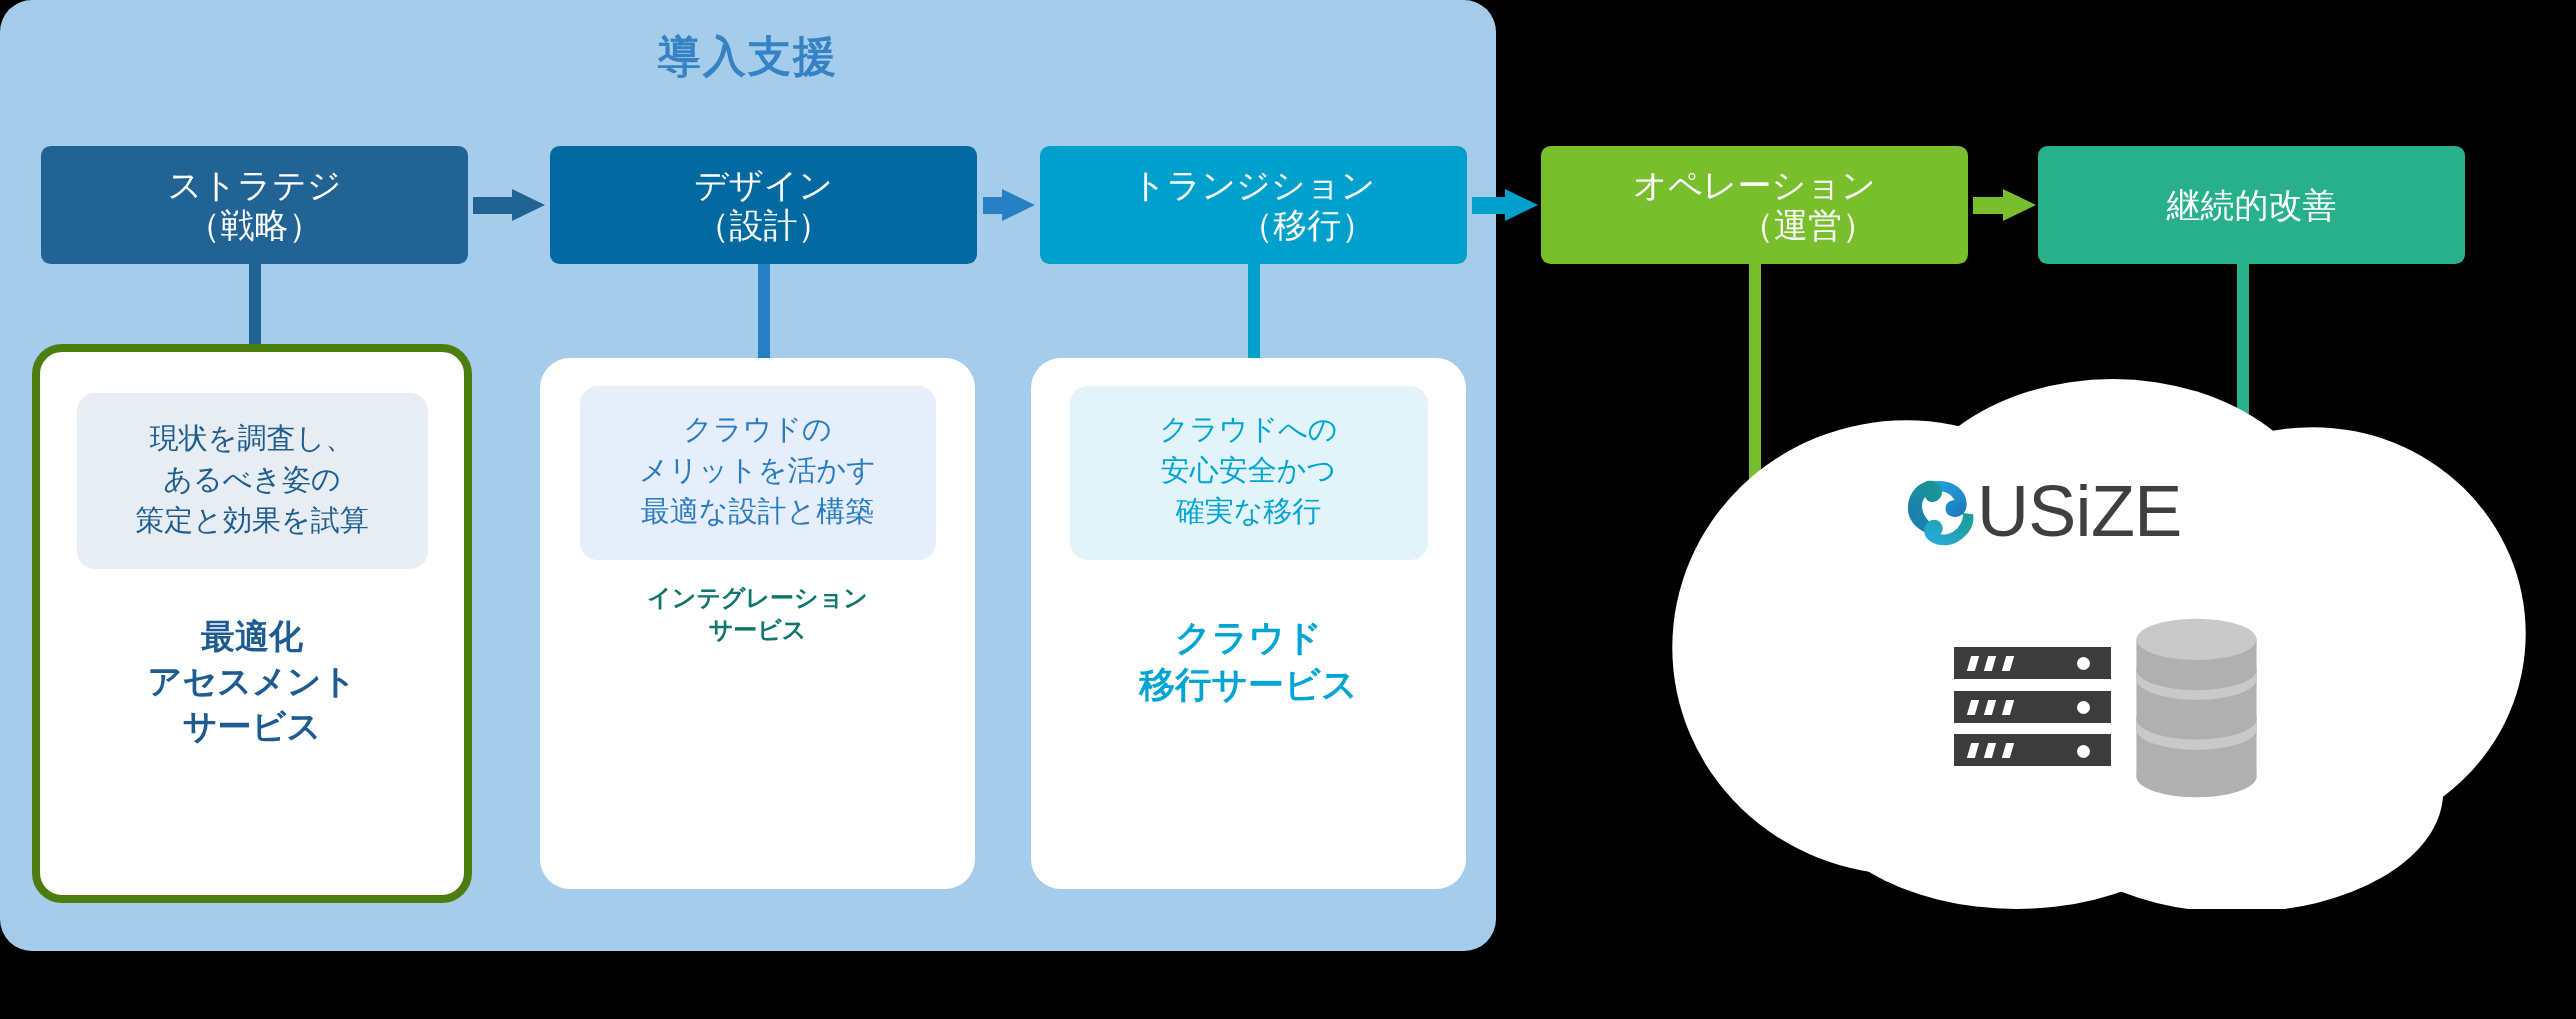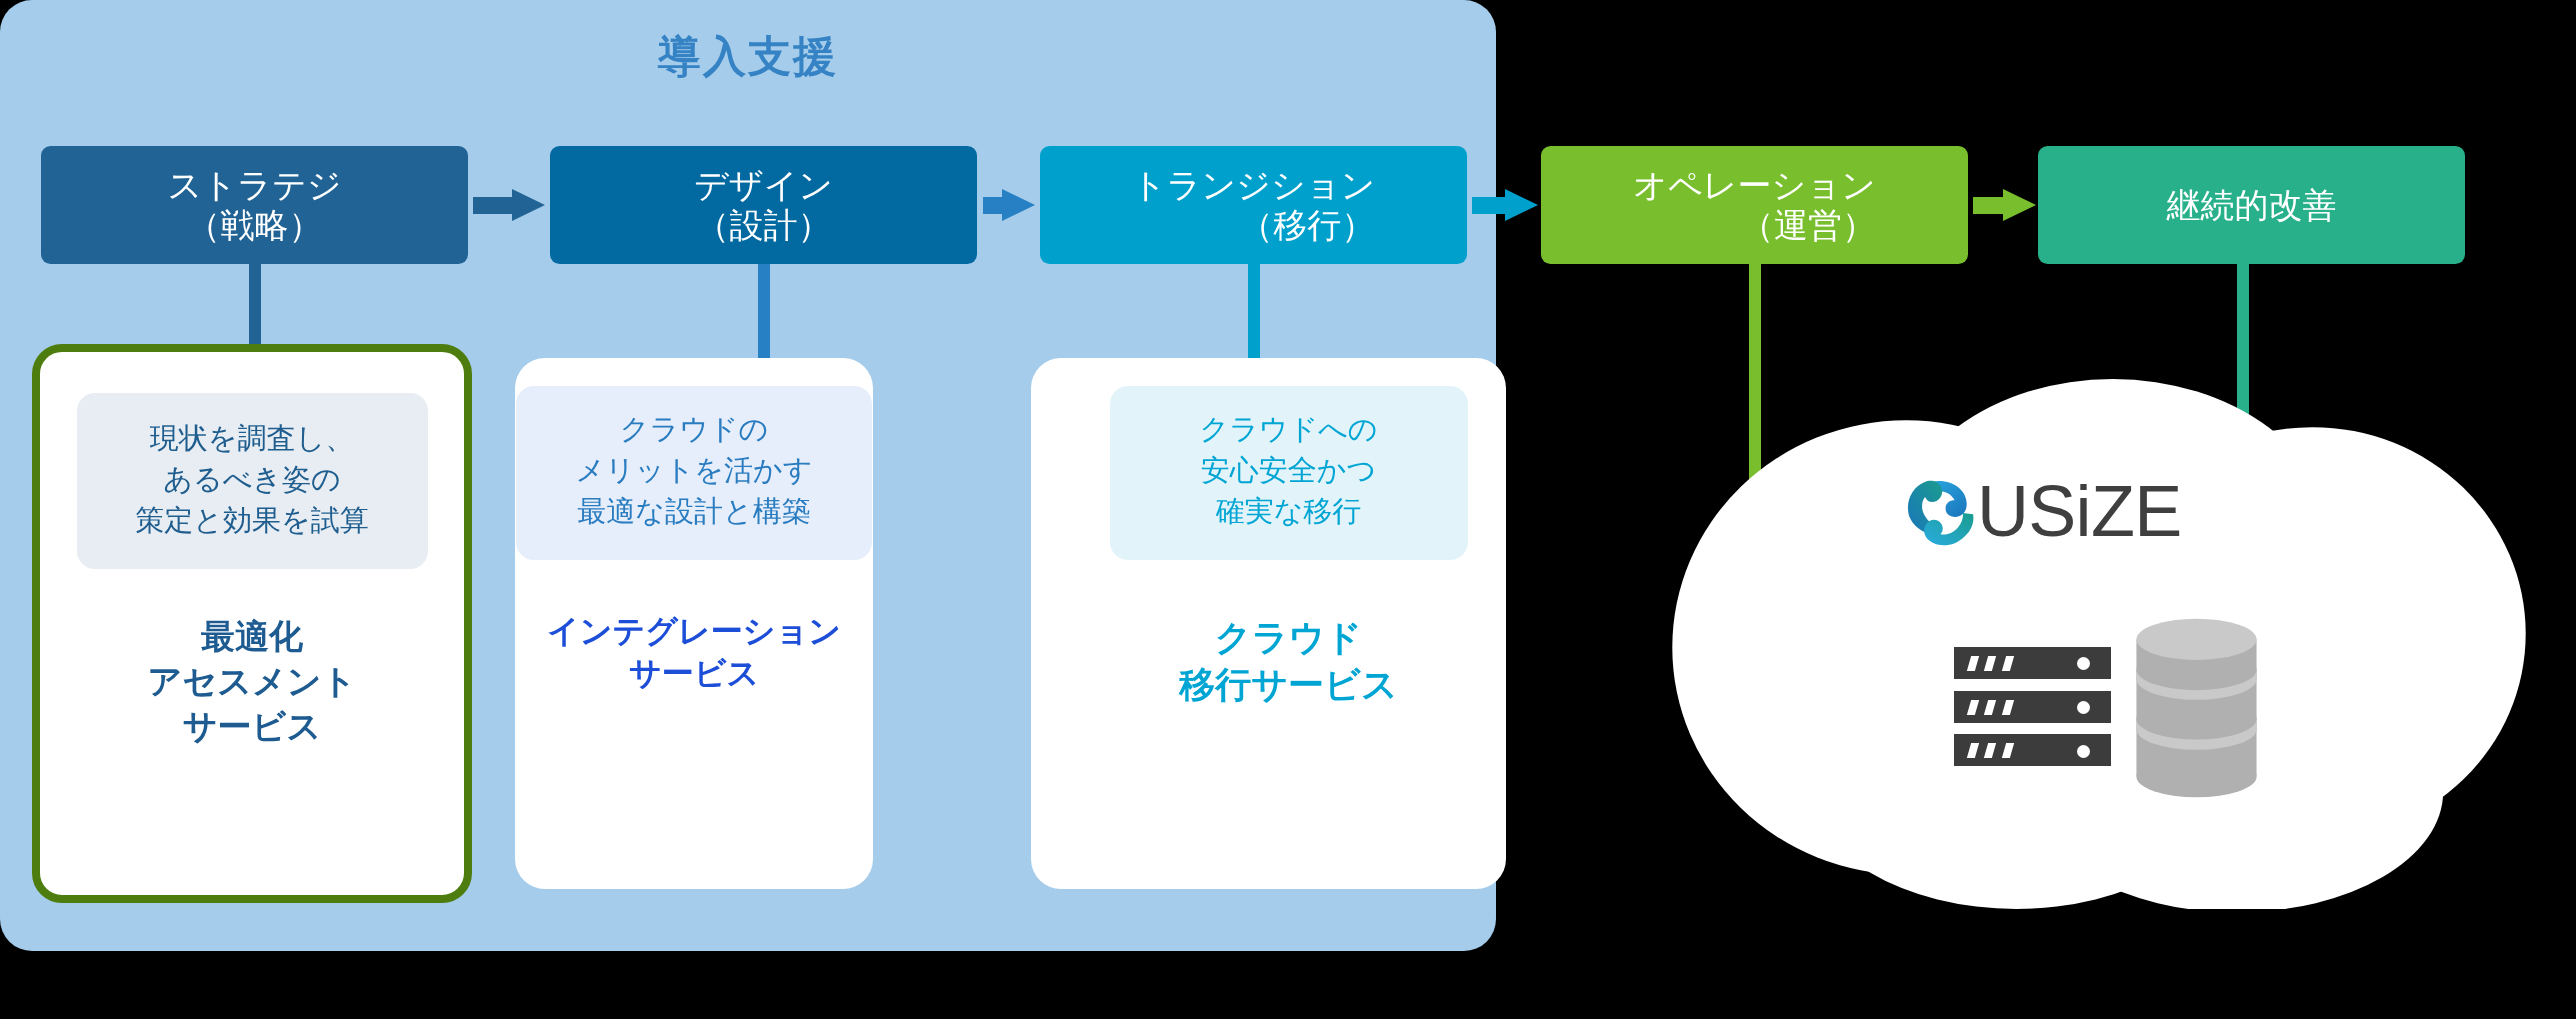--- a/index.html
+++ b/index.html
@@ -62,22 +62,22 @@
 
   
   .card{
     position:absolute;background:#ffffff;border-radius:30px;
     display:flex;flex-direction:column;align-items:center;
   }
   #card0{
     left:32px;top:344px;width:440px;height:559px;
     border:8px solid #4d7c0f;box-sizing:border-box;
   }
-  #card1{left:515px;top:358px;width:358px;height:531px;gap:8px;}
-  #card2{left:1031px;top:358px;width:435px;height:531px;padding-left:40px;}
+  #card1{left:540px;top:358px;width:435px;height:531px;}
+  #card2{left:1031px;top:358px;width:435px;height:531px;}
 
   .blurb{
     border-radius:18px;text-align:center;white-space:pre-line;
     font-size:29px;line-height:1.42;
   }
   #card0 .blurb{
     margin-top:41px;width:351px;padding:25px 0 27.5px;
     background:#e7edf2;color:#1f5d8f;
   }
   #card1 .blurb{
@@ -86,21 +86,21 @@
   }
   #card2 .blurb{
     margin-top:27.5px;width:358px;padding:23.4px 0 27.5px;
     background:#e2f4fa;color:#00a5d4;
   }
   .card-title{
     text-align:center;white-space:pre-line;font-weight:bold;
     font-size:34px;line-height:1.32;
   }
   #card0 .card-title{margin-top:45px;color:#1d5b91;}
-  #card1 .card-title{margin-top:42px;color:#1d4ed8;font-size:32px;}
+  #card1 .card-title{margin-top:22px;color:#0f766e;font-size:24px;}
   #card2 .card-title{margin-top:54px;color:#00a5d4;font-size:36px;}
 
   
   .cloud{position:absolute;left:1631px;top:372px;width:936px;height:537px;}
   .cloud svg{display:block;width:100%;height:100%;}
 
   .cloud-logo{
     position:absolute;left:1900px;top:472px;
     display:flex;align-items:center;gap:0;
   }

